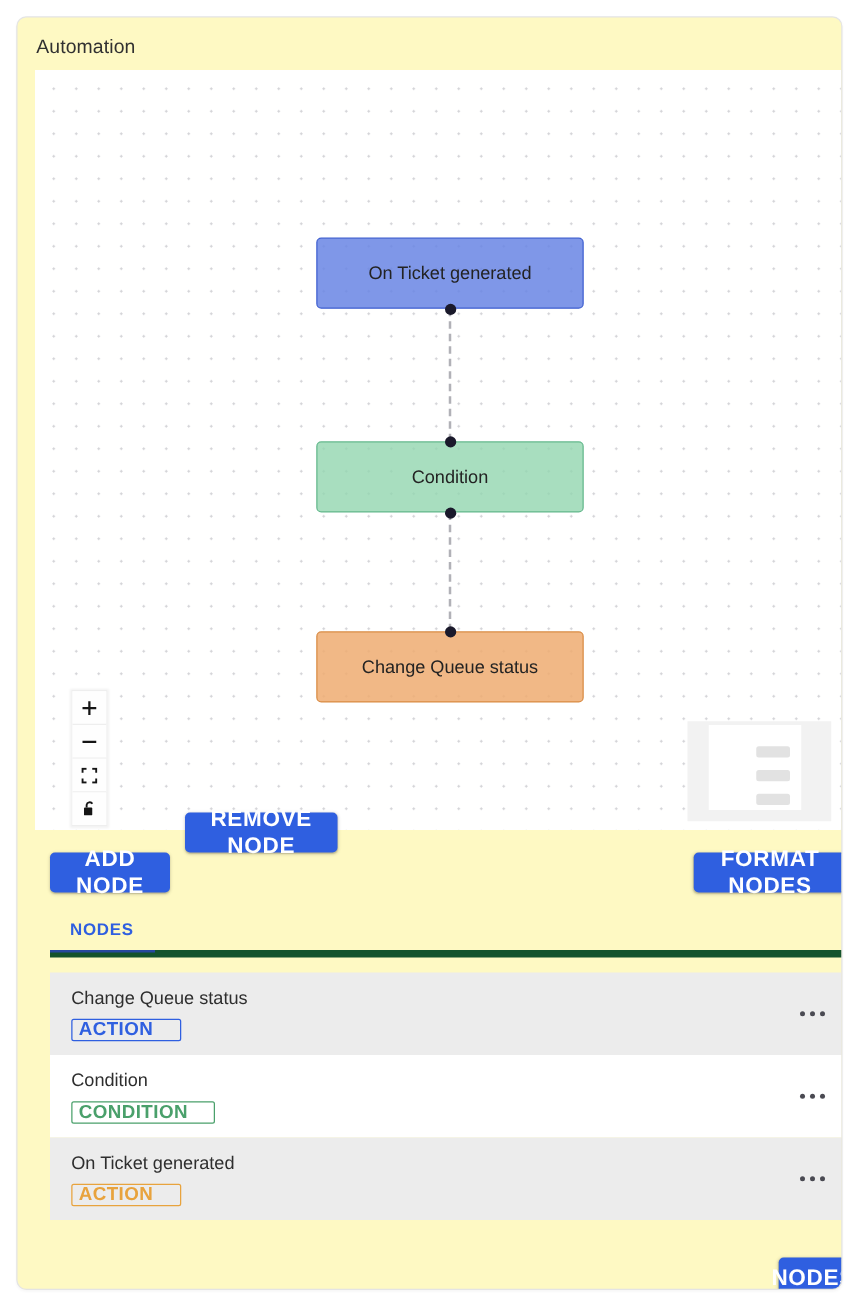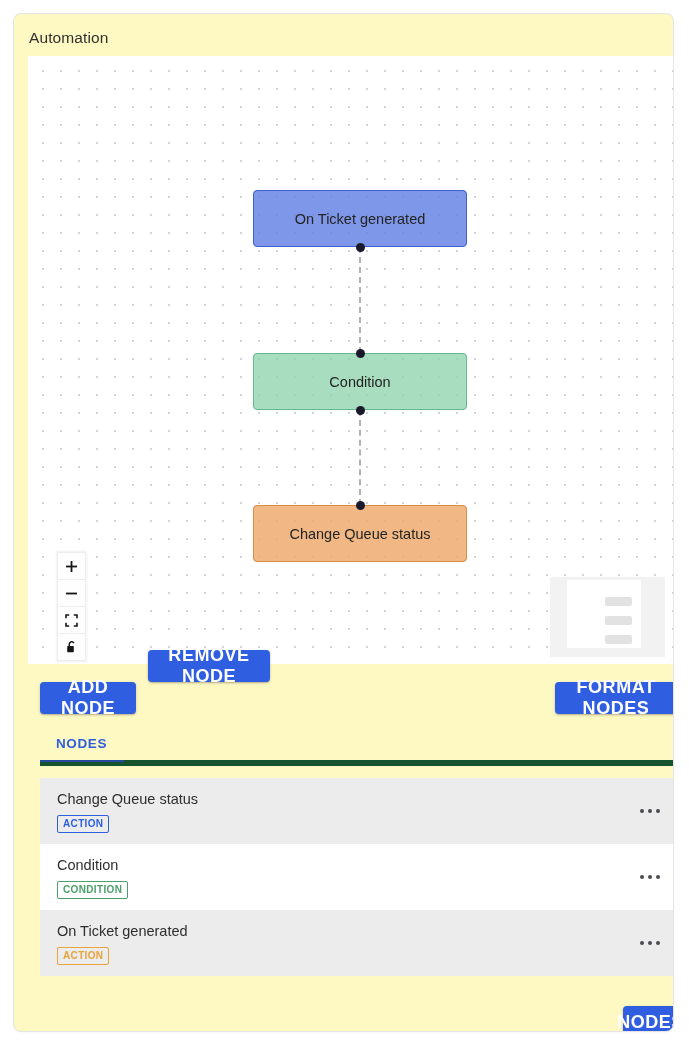--- a/index.html
+++ b/index.html
@@ -231,24 +231,24 @@
   }
   .row.alt { background: #ececec; }
   .row-title {
     font-size: 14.5px;
     color: #2e2e2e;
     line-height: 18px;
   }
   .badge {
     display: inline-block;
     margin-top: 7px;
-    padding: 1px 5px 2px 5px;
+    padding: 1px 21px 2px 5px;
     border: 1px solid currentColor;
     border-radius: 2px;
-    font-size: 10px;
+    font-size: 15px;
     font-weight: bold;
     letter-spacing: .35px;
     line-height: 13px;
   }
   .badge-action    { color: #2f5fe0; }
   .badge-condition { color: #4aa06b; }
   .badge-event     { color: #e8a33d; }
 
   .row-menu {
     position: absolute;

